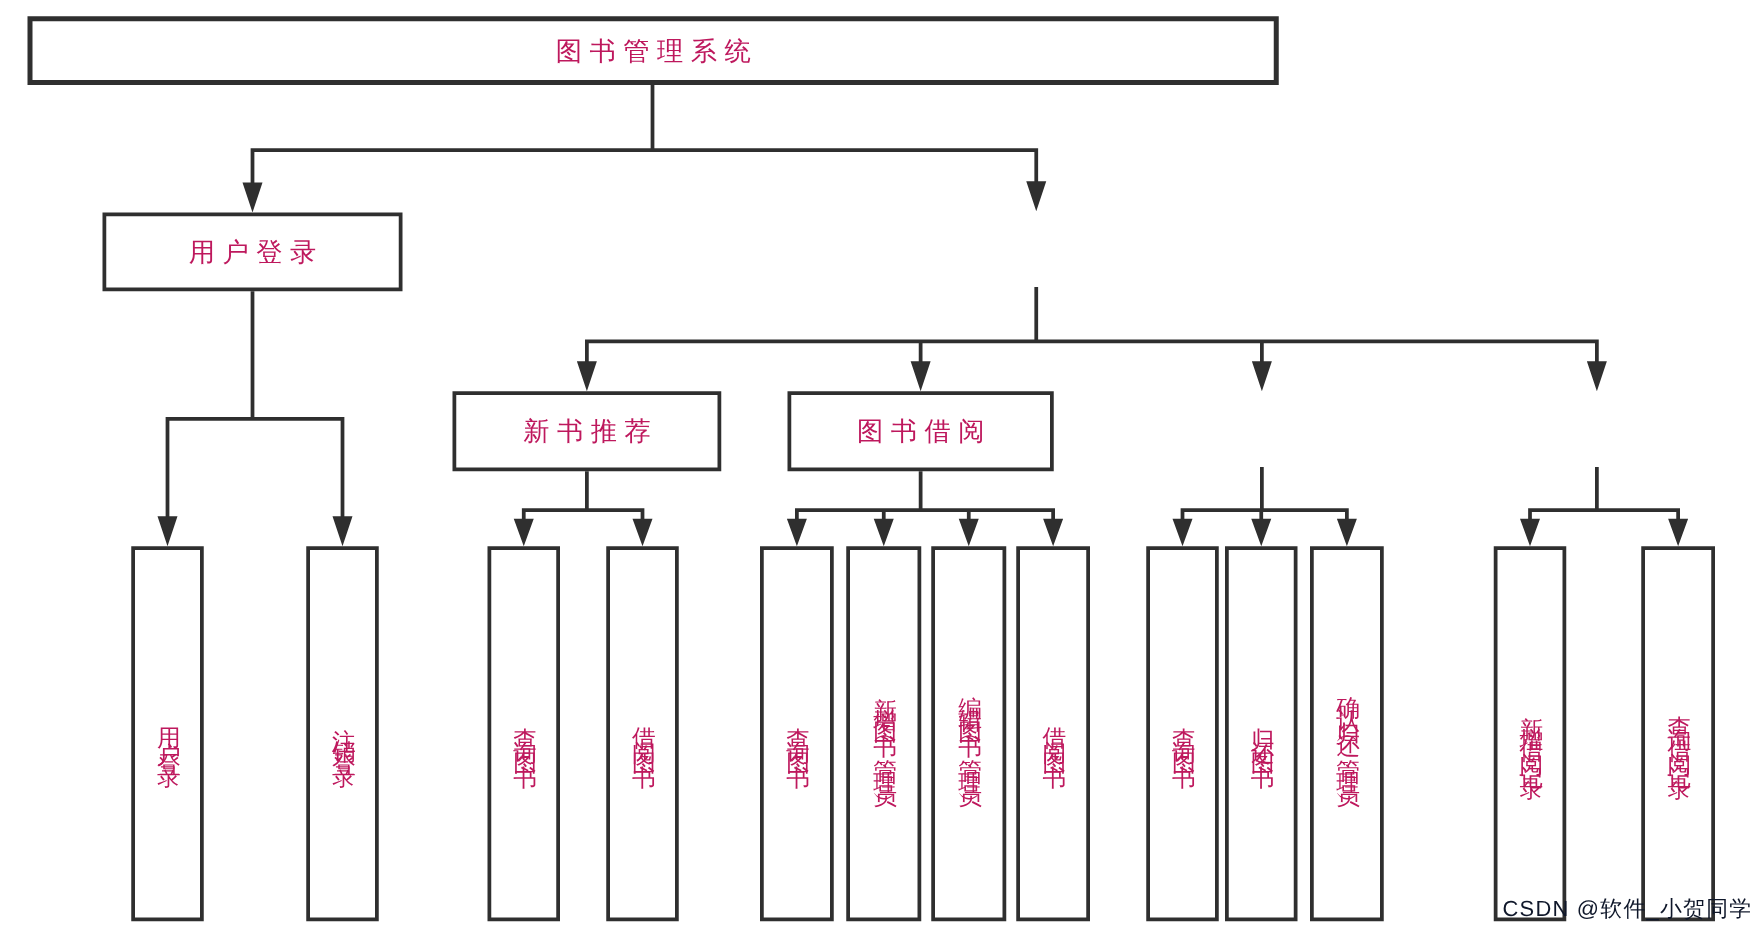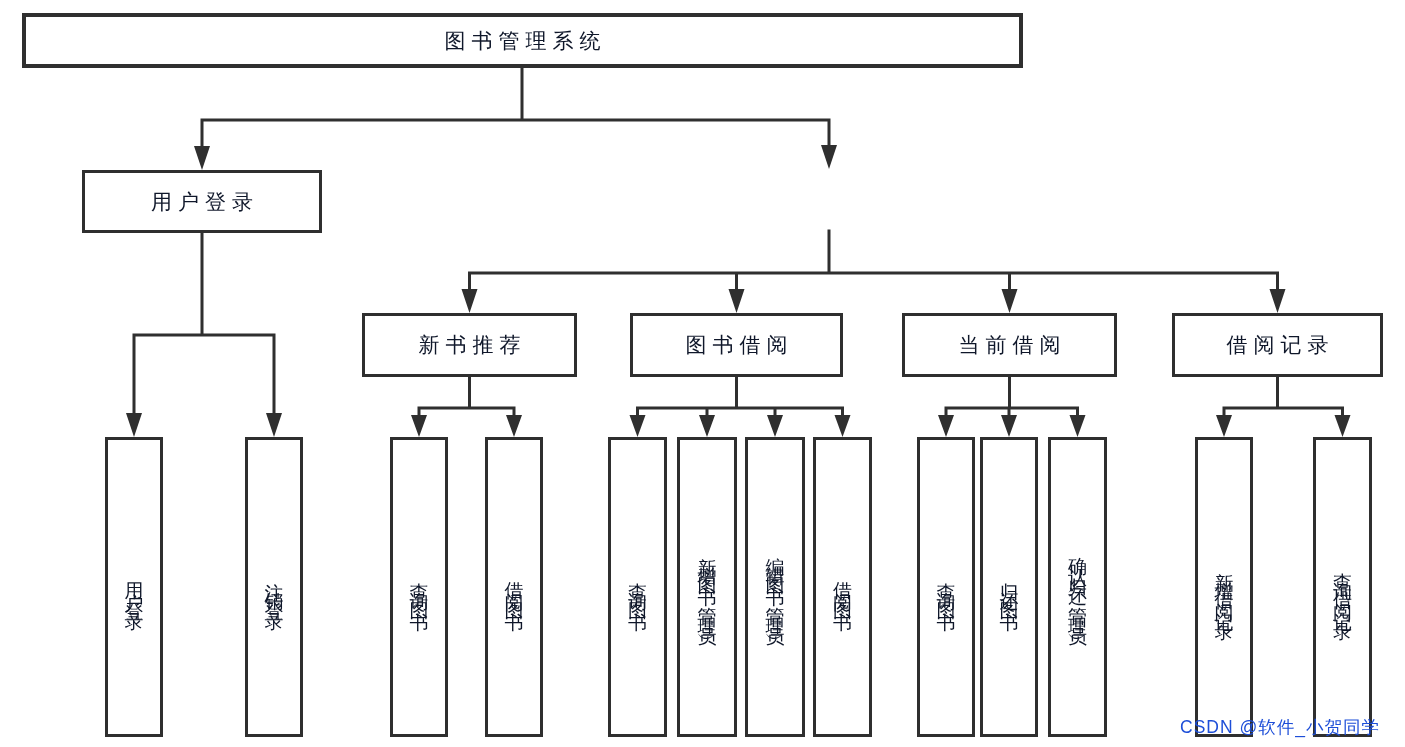--- a/index.html
+++ b/index.html
@@ -24,45 +24,45 @@
     z-index: 1;
   }
   .node {
     position: absolute;
     box-sizing: border-box;
     background: #ffffff;
     border: 3px solid #2f2f2f;
     display: flex;
     align-items: center;
     justify-content: center;
-    color: #0f172a;
+    color: #be185d;
     z-index: 2;
   }
   .node.root {
     border-width: 4px;
   }
   .h-label {
     font-size: 21px;
     letter-spacing: 6px;
     text-indent: 6px;
     white-space: nowrap;
   }
   .v-label {
     writing-mode: vertical-rl;
     text-orientation: mixed;
     font-size: 19px;
     letter-spacing: 10px;
     white-space: nowrap;
   }
   .watermark {
     position: absolute;
-    right: 25px;
+    right: 3px;
     bottom: 8px;
     font-size: 17.5px;
-    color: #1d4ed8;
+    color: #0f172a;
     letter-spacing: 1px;
     z-index: 3;
     white-space: nowrap;
   }
 </style>
 </head>
 <body>
 
 <div class="canvas">
 
@@ -130,26 +130,20 @@
   <div class="node" style="left:82px; top:170px; width:240px; height:63px;">
     <span class="h-label">用户登录</span>
   </div>
 
   <div class="node" style="left:630px; top:313px; width:213px; height:64px;">
     <span class="h-label">图书借阅</span>
   </div>
   <div class="node" style="left:362px; top:313px; width:215px; height:64px;">
     <span class="h-label">新书推荐</span>
   </div>
-  <div class="node" style="left:902px; top:313px; width:215px; height:64px;">
-    <span class="h-label">当前借阅</span>
-  </div>
-  <div class="node" style="left:1172px; top:313px; width:211px; height:64px;">
-    <span class="h-label">借阅记录</span>
-  </div>
 
   <div class="node" style="left:105px; top:437px; width:58px; height:300px;">
     <span class="v-label">用户登录</span>
   </div>
   <div class="node" style="left:245px; top:437px; width:58px; height:300px;">
     <span class="v-label">注销登录</span>
   </div>
 
   <div class="node" style="left:390px; top:437px; width:58px; height:300px;">
     <span class="v-label">查询图书</span>

